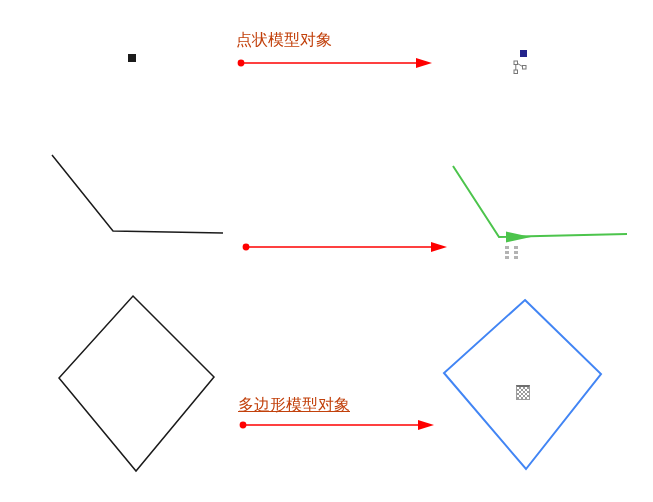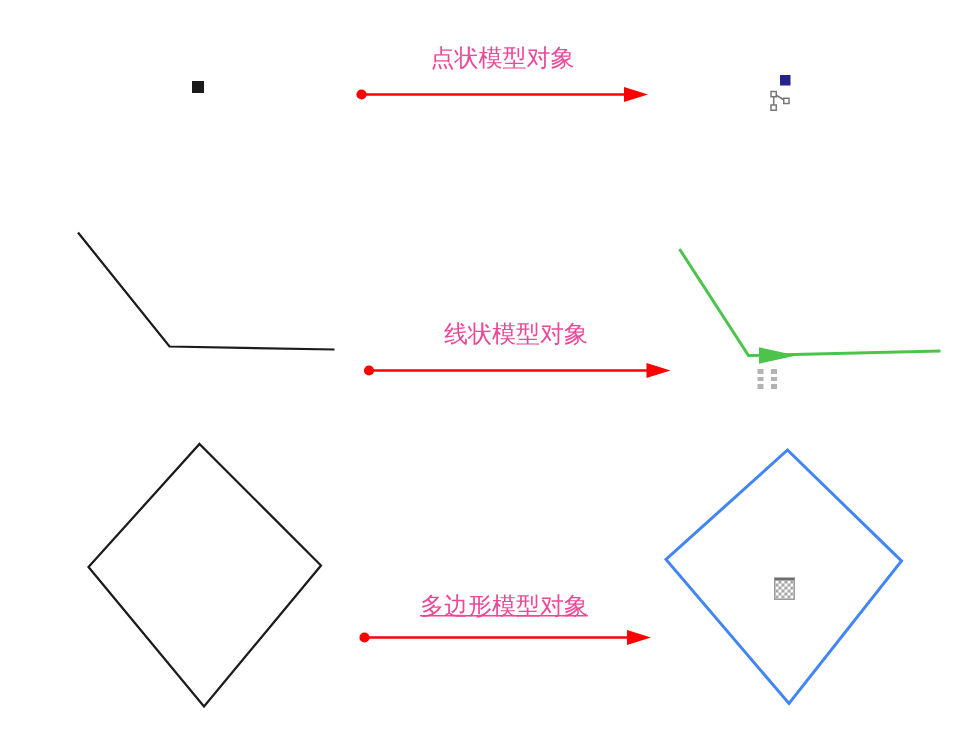--- a/index.html
+++ b/index.html
@@ -8,24 +8,23 @@
     width: 653px;
     height: 502px;
     background: #ffffff;
     font-family: "Liberation Sans", sans-serif;
     overflow: hidden;
   }
 
   
   .row-label {
     position: absolute;
-    color: #ec4899;
+    color: #c2410c;
     font-size: 16px;
     line-height: 18px;
-    text-align: center;
     white-space: nowrap;
   }
   .label-point   { left: 236px; top: 31px;  width: 198px; }
   .label-line    { left: 241px; top: 215px; width: 206px; }
   .label-polygon { left: 238px; top: 396px; width: 196px; text-decoration: underline; }
 
   
   .arrow-svg { position: absolute; display: block; }
   .arrow-point   { left: 236px; top: 55px;  }
   .arrow-line    { left: 241px; top: 239px; }
@@ -94,21 +93,20 @@
       <rect x="2" y="2" width="3.5" height="3.5"></rect>
       <rect x="2" y="11" width="3.5" height="3.5"></rect>
       <rect x="10.5" y="6.5" width="3.5" height="3.5"></rect>
     </g>
   </svg>
 
   <svg class="source-polyline" width="185" height="90" viewBox="0 0 185 90">
     <polyline points="7,5 68,81 178,83" fill="none" stroke-width="1.5" stroke="#1b1b1b"></polyline>
   </svg>
 
-  <div class="row-label label-line">线状模型对象</div>
 
   <svg class="arrow-svg arrow-line" width="212" height="16" viewBox="0 0 212 16">
     <circle cx="5" cy="8" r="3.4" fill="#fe0000"></circle>
     <line x1="7" y1="8" x2="192" y2="8" stroke-width="1.6" stroke="#fe0000"></line>
     <polygon points="190,3 206,8 190,13" fill="#fe0000"></polygon>
   </svg>
 
   <svg class="model-polyline" width="185" height="85" viewBox="0 0 185 85">
     <polyline points="5,6 51,77 179,74" fill="none" stroke-width="2" stroke="#4cc44c"></polyline>
     <polygon points="58,71.5 58,82.5 83,77" fill="#4cc44c"></polygon>

